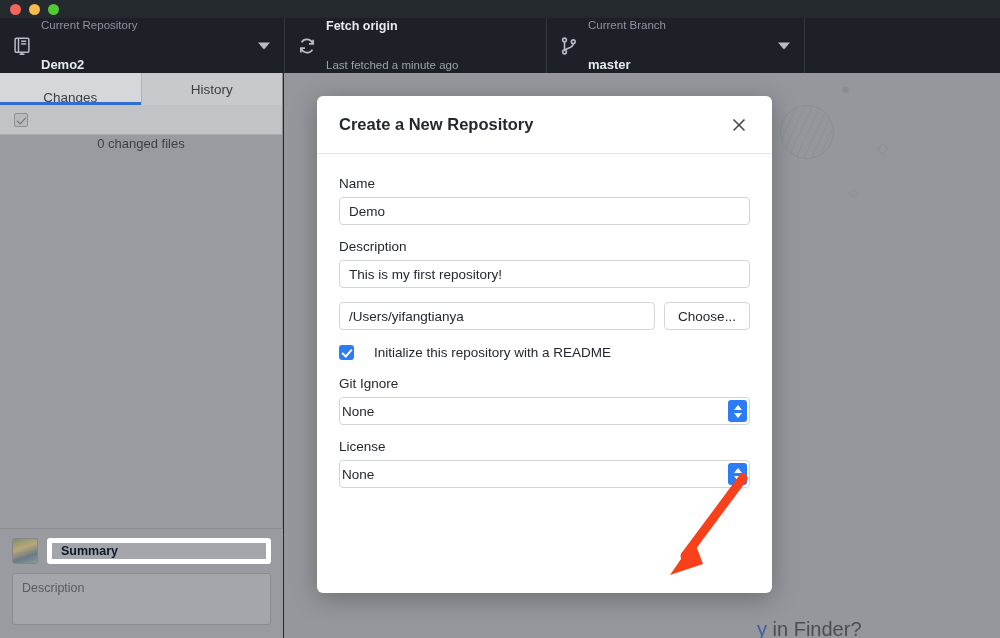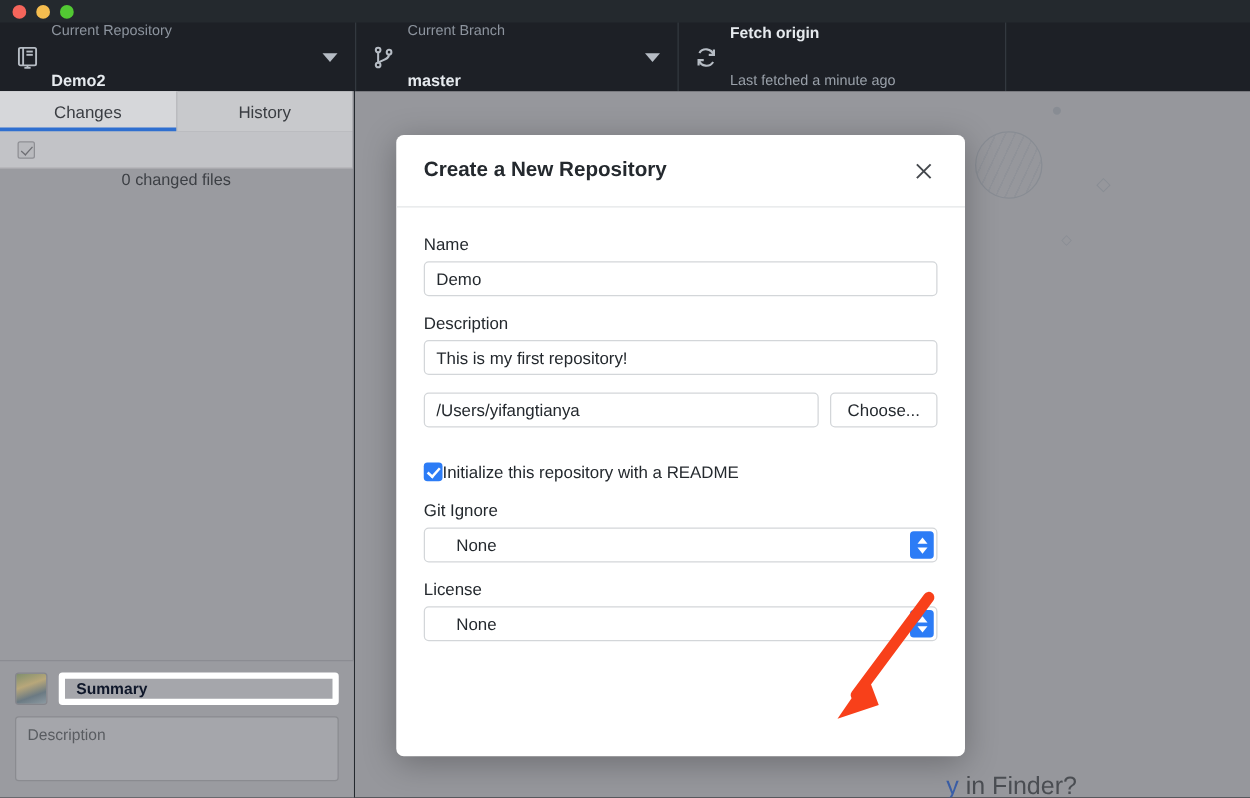--- a/index.html
+++ b/index.html
@@ -54,21 +54,21 @@
     position: absolute; top: 73px; left: 0; width: 283px; height: 565px;
     background: #9a9ba0; border-right: 1px solid #8b8c92;
   }
   .tabs { display: flex; height: 32px; background: #c8c9cc; }
   .tab {
     flex: 1; display: flex; align-items: center; justify-content: center;
     font-size: 13.5px; color: #3a3d42; position: relative;
     border-right: 1px solid #b2b3b7;
   }
   .tab:last-child { border-right: none; }
-  .tab.active { background: #d6d7da; }
+  .tab.active { background: #d6d7da; align-items: flex-end; }
   .tab.active::after {
     content: ""; position: absolute; left: 0; right: 0; bottom: 0;
     height: 3px; background: #2f6fd0;
   }
   .files-row {
     height: 30px; display: flex; align-items: center; gap: 10px;
     padding: 0 14px; background: #c2c3c7; border-bottom: 1px solid #ababb0;
   }
   .mini-check {
     width: 14px; height: 14px; border: 1px solid #8e8f94; border-radius: 2px;
@@ -118,21 +118,21 @@
     font-size: 20px; color: #4a4d52; white-space: nowrap;
   }
   .finder-line .lnk { color: #3b5fa8; }
   .watermark {
     position: absolute; right: 6px; bottom: 5px;
     font-size: 15px; color: #c9cacd; white-space: nowrap;
   }
 
   
   .dialog {
-    position: absolute; left: 317px; top: 108px; width: 455px; height: 497px;
+    position: absolute; left: 317px; top: 96px; width: 455px; height: 497px;
     background: #fff; border-radius: 6px;
     box-shadow: 0 5px 26px rgba(0,0,0,.28);
     display: flex; flex-direction: column; overflow: hidden;
   }
   .dlg-head {
     height: 58px; flex: 0 0 58px; display: flex; align-items: center;
     padding: 0 22px; border-bottom: 1px solid #e4e6e8;
   }
   .dlg-title { font-size: 16.5px; font-weight: bold; color: #24292e; flex: 1; }
   .dlg-close { width: 22px; height: 22px; color: #44484d; cursor: pointer; }
@@ -145,35 +145,35 @@
     padding: 0 9px; font-size: 13.5px; color: #24292e;
     font-family: "Liberation Sans", sans-serif; background: #fff; outline: none;
   }
   .path-row { display: flex; gap: 9px; }
   .path-row .ti { flex: 1; }
   .choose-btn {
     width: 86px; height: 28px; border: 1px solid #d3d6d9; border-radius: 4px;
     background: #fff; font-size: 13.5px; color: #24292e; cursor: pointer;
     font-family: "Liberation Sans", sans-serif;
   }
-  .chk-row { display: flex; align-items: flex-end; gap: 0; margin: 28px 0 16px 0; }
+  .chk-row { display: flex; align-items: flex-end; gap: 20px; margin: 15px 0 16px 0; }
   .chk {
     width: 15px; height: 15px; border-radius: 3px; background: #2c7cf6;
     position: relative; flex: 0 0 15px;
   }
   .chk::after {
     content: ""; position: absolute; left: 5px; top: 2px;
     width: 4px; height: 8px; border: solid #fff;
     border-width: 0 2px 2px 0; transform: rotate(42deg);
   }
   .chk-label { font-size: 13.5px; color: #24292e; }
   .sel-wrap { position: relative; }
   .sel {
     width: 100%; height: 28px; border: 1px solid #d3d6d9; border-radius: 4px;
-    padding: 0 25px; font-size: 13.5px; color: #24292e; background: #fff;
+    padding: 0 2px; font-size: 13.5px; color: #24292e; background: #fff;
     display: flex; align-items: center;
   }
   .stepper {
     position: absolute; right: 3px; top: 3px; width: 19px; height: 22px;
     background: #2c7cf6; border-radius: 3px;
     display: flex; flex-direction: column; align-items: center; justify-content: center; gap: 3px;
   }
   .stepper i { display: block; width: 0; height: 0; border-left: 4px solid transparent; border-right: 4px solid transparent; }
   .stepper i.up { border-bottom: 5px solid #fff; }
   .stepper i.dn { border-top: 5px solid #fff; }
@@ -217,50 +217,50 @@
           <line x1="6" y1="14.6" x2="10" y2="14.6"></line>
         </svg>
       </span>
       <span class="tb-txt">
         <span class="tb-sub">Current Repository</span>
         <span class="tb-main">Demo2</span>
       </span>
       <span class="caret"></span>
     </div>
 
+    <div class="tb-cell tb-fetch">
+      <span class="tb-icon">
+        <svg viewBox="0 0 16 16" fill="none" stroke="currentColor" stroke-width="1.4">
+          <path d="M12.6 6.2A5 5 0 0 0 3.6 5.1"></path>
+          <path d="M3.4 9.8a5 5 0 0 0 9 1.1"></path>
+          <polyline points="12.9,2.9 12.9,6.3 9.6,6.3"></polyline>
+          <polyline points="3.1,13.1 3.1,9.7 6.4,9.7"></polyline>
+        </svg>
+      </span>
+      <span class="tb-txt">
+        <span class="tb-main">Fetch origin</span>
+        <span class="tb-sub">Last fetched a minute ago</span>
+      </span>
+    </div>
+
     <div class="tb-cell tb-branch">
       <span class="tb-icon">
         <svg viewBox="0 0 16 16" fill="none" stroke="currentColor" stroke-width="1.3">
           <circle cx="4.4" cy="3.2" r="1.5"></circle>
           <circle cx="4.4" cy="12.8" r="1.5"></circle>
           <circle cx="11.4" cy="4.6" r="1.5"></circle>
           <line x1="4.4" y1="4.7" x2="4.4" y2="11.3"></line>
           <path d="M11.4 6.1c0 3-3.5 3.2-7 5.2"></path>
         </svg>
       </span>
       <span class="tb-txt">
         <span class="tb-sub">Current Branch</span>
         <span class="tb-main">master</span>
       </span>
       <span class="caret"></span>
-    </div>
-
-    <div class="tb-cell tb-fetch">
-      <span class="tb-icon">
-        <svg viewBox="0 0 16 16" fill="none" stroke="currentColor" stroke-width="1.4">
-          <path d="M12.6 6.2A5 5 0 0 0 3.6 5.1"></path>
-          <path d="M3.4 9.8a5 5 0 0 0 9 1.1"></path>
-          <polyline points="12.9,2.9 12.9,6.3 9.6,6.3"></polyline>
-          <polyline points="3.1,13.1 3.1,9.7 6.4,9.7"></polyline>
-        </svg>
-      </span>
-      <span class="tb-txt">
-        <span class="tb-main">Fetch origin</span>
-        <span class="tb-sub">Last fetched a minute ago</span>
-      </span>
     </div>
 
     <div class="tb-cell tb-rest"></div>
   </div>
 
   <div class="sidebar">
     <div class="tabs">
       <div class="tab active">
         <span>Changes</span>
       </div>

